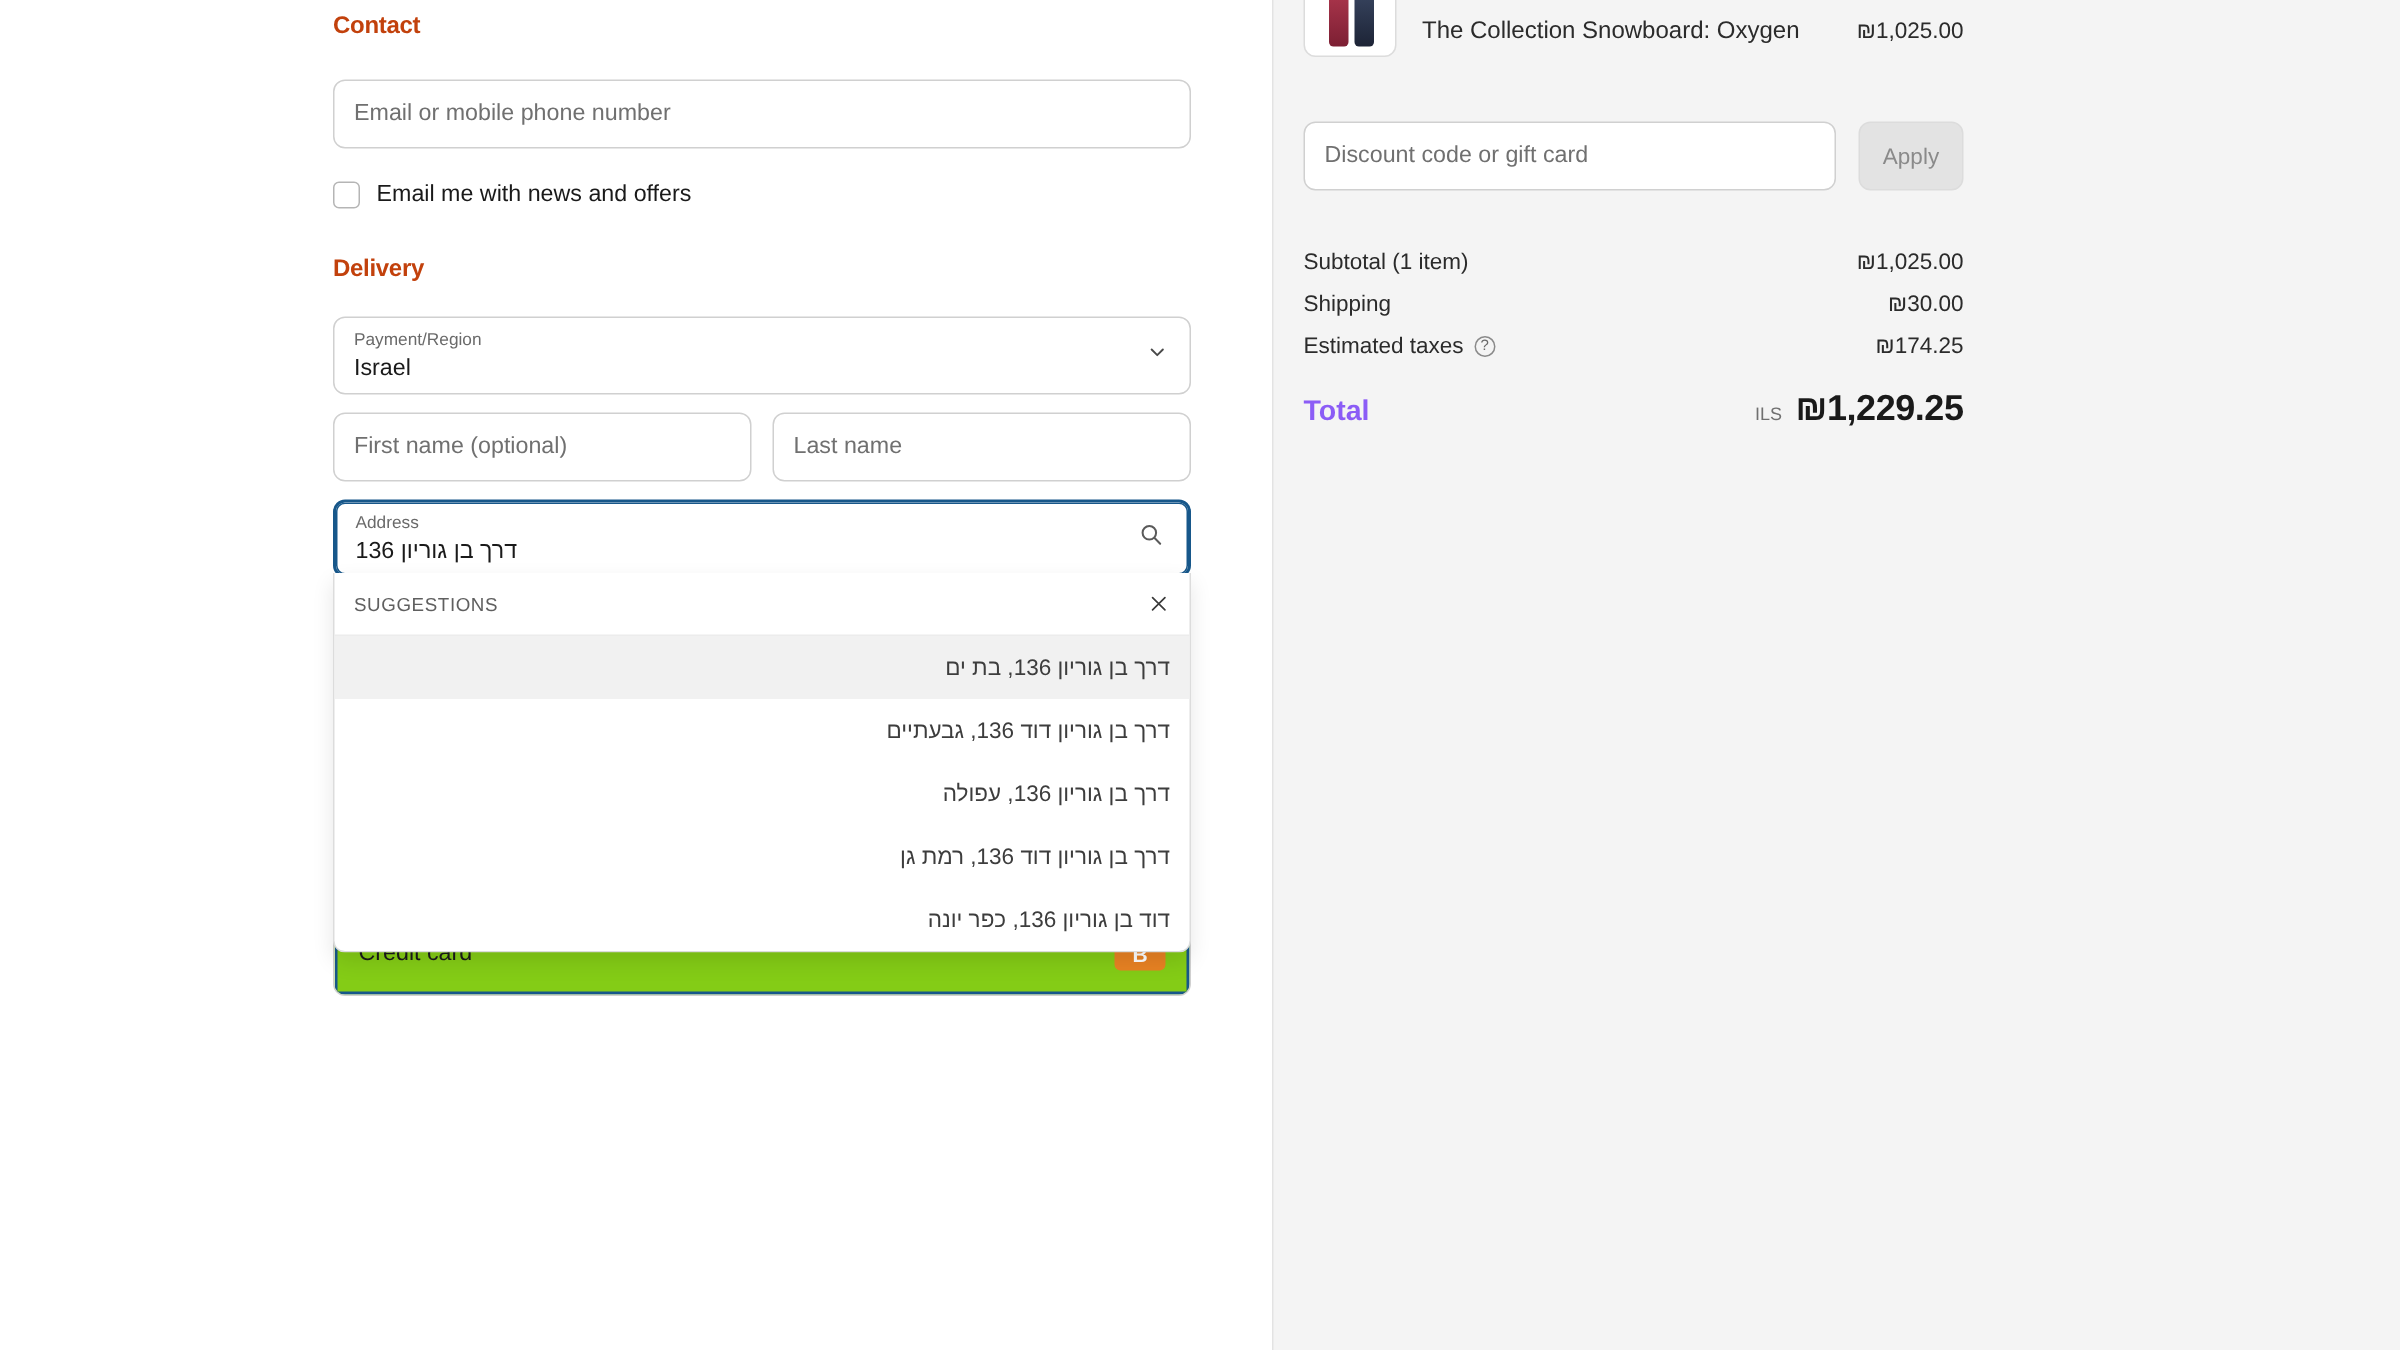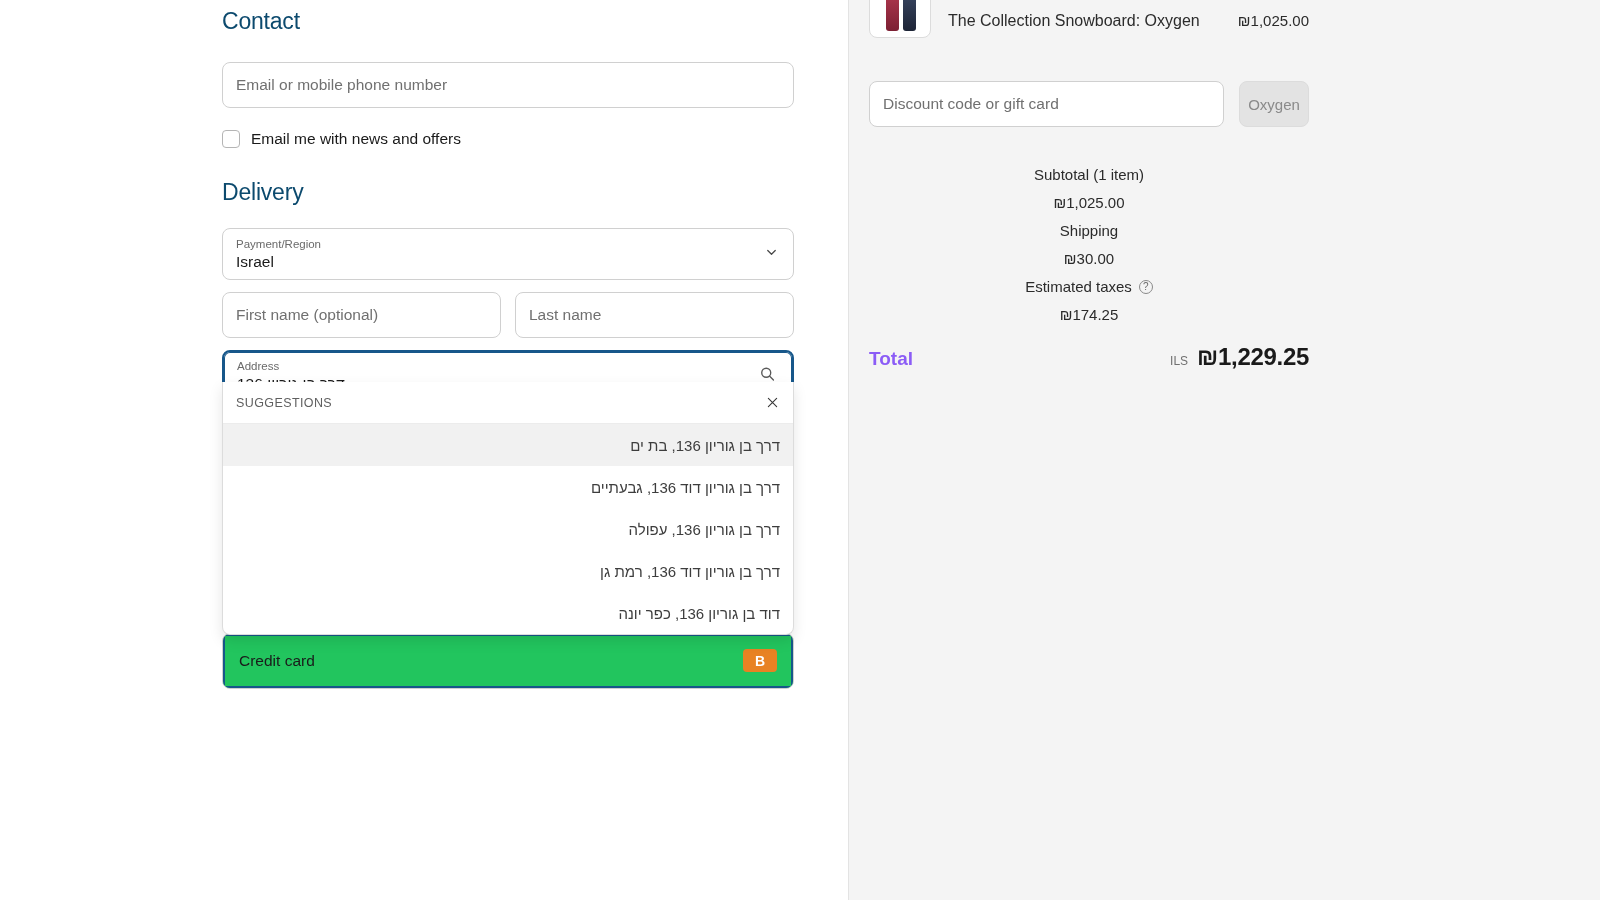--- a/index.html
+++ b/index.html
@@ -21,24 +21,24 @@
     position: relative;
     overflow: hidden;
   }
   .form-col {
     position: absolute;
     left: 222px; top: 0;
     width: 572px;
   }
 
   .section-title {
-    font-size: 23px;
-    font-weight: 400;
+    font-size: 16px;
+    font-weight: 700;
     letter-spacing: -0.2px;
-    color: #0c4a6e;
+    color: #c2410c;
     line-height: 1.2;
   }
 
   
   .field {
     position: relative;
     height: 46px;
     border: 1px solid #d0d0d0;
     border-radius: 8px;
     background: #fff;
@@ -181,21 +181,21 @@
     overflow: hidden;
     background: #fff;
   }
   .pay-row {
     height: 54px;
     display: flex;
     align-items: center;
     justify-content: space-between;
     padding: 0 16px;
     font-size: 15.5px;
-    background: #22c55e;
+    background: #84cc16;
     box-shadow: inset 0 0 0 2px #17578a;
   }
   .badge-b {
     width: 34px; height: 23px;
     background: #e88223;
     border-radius: 4px;
     color: #fff;
     font-size: 14px;
     font-weight: 700;
     display: flex; align-items: center; justify-content: center;
@@ -268,21 +268,20 @@
     font-weight: 500;
   }
 
   .tot-row {
     display: flex;
     justify-content: space-between;
     align-items: center;
     font-size: 15px;
     color: #2b2b2b;
     line-height: 28px;
-    flex-direction: column;
   }
   .tot-label { display: flex; align-items: center; gap: 7px; }
   .info-i {
     width: 14px; height: 14px;
     border: 1px solid #8a8a8a;
     border-radius: 50%;
     color: #6a6a6a;
     font-size: 10px;
     display: flex; align-items: center; justify-content: center;
     line-height: 1;
@@ -412,21 +411,21 @@
         </div>
         <div class="li-title">The Collection Snowboard: Oxygen</div>
         <div class="li-price">₪1,025.00</div>
       </div>
 
       <div style="height:43px"></div>
       <div class="discount-row">
         <div class="discount-input">
           <span>Discount code or gift card</span>
         </div>
-        <div class="apply-btn">Oxygen</div>
+        <div class="apply-btn">Apply</div>
       </div>
 
       <div style="height:34px"></div>
       <div class="tot-row">
         <span class="tot-label">Subtotal (1 item)</span>
         <span>₪1,025.00</span>
       </div>
       <div class="tot-row">
         <span class="tot-label">Shipping</span>
         <span>₪30.00</span>

